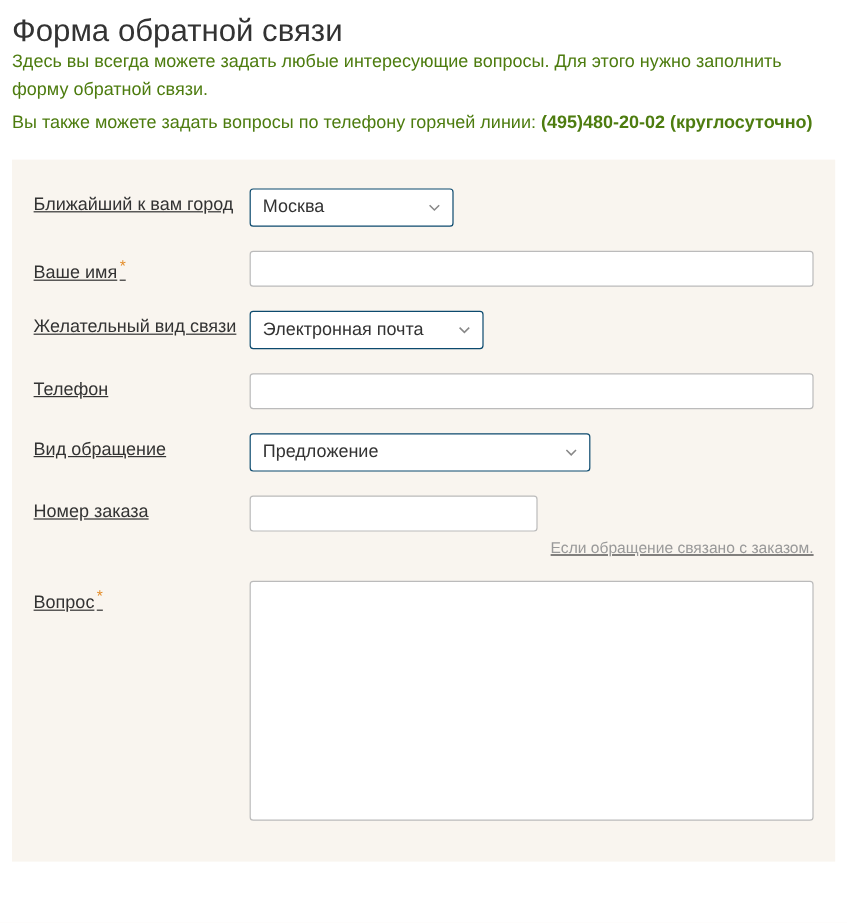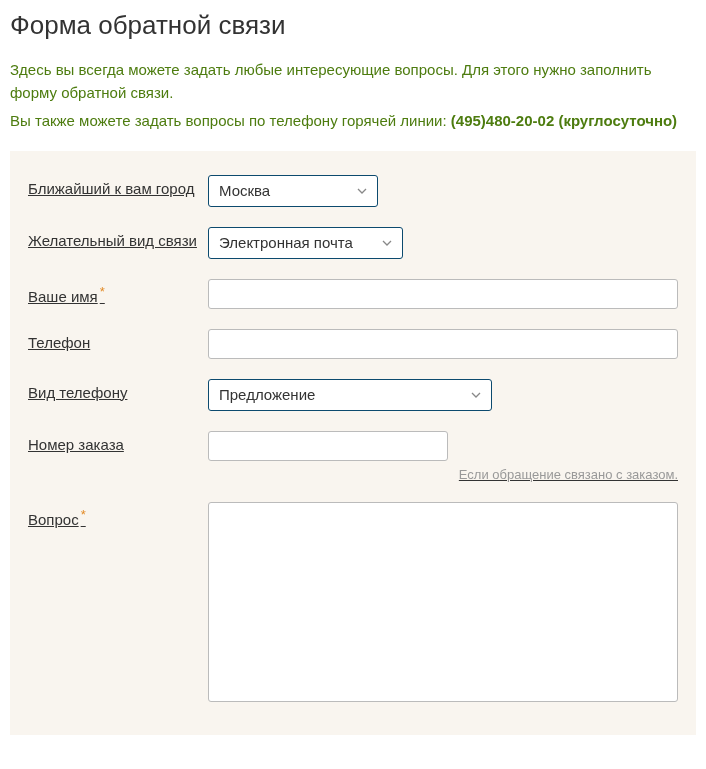--- a/index.html
+++ b/index.html
@@ -14,21 +14,20 @@
       background: #fff;
       width: 706px;
     }
     .page {
       padding: 10px 10px 20px 10px;
     }
     h1 {
       font-size: 26px;
       font-weight: 400;
       color: #333;
-      margin-bottom: 18px;
     }
     .intro {
       font-size: 15px;
       line-height: 1.5;
       color: #4d7c0f;
       margin-bottom: 6px;
     }
     .intro .bold {
       font-weight: 700;
     }
@@ -146,52 +145,52 @@
           <span class="chevron">
             <svg viewBox="0 0 10 10">
                 <path d="M1 3 L5 7 L9 3" stroke="#888" stroke-width="1.3" fill="none"></path>
               </svg>
           </span>
         </div>
       </div>
     </div>
 
     <div class="form-row">
+      <div class="form-label">
+        <span>Ваше имя</span><span class="req">*</span>
+      </div>
+      <div class="form-field">
+        <input type="text" class="text-input" value="" style="">
+      </div>
+    </div>
+
+    <div class="form-row">
       <div class="form-label">Желательный вид связи</div>
       <div class="form-field">
         <div class="select-box w2">
           <span>Электронная почта</span>
           <span class="chevron">
             <svg viewBox="0 0 10 10">
                 <path d="M1 3 L5 7 L9 3" stroke="#888" stroke-width="1.3" fill="none"></path>
               </svg>
           </span>
         </div>
       </div>
     </div>
 
-    <div class="form-row">
-      <div class="form-label">
-        <span>Ваше имя</span><span class="req">*</span>
-      </div>
+
+    <div class="form-row">
+      <div class="form-label">Телефон</div>
       <div class="form-field">
         <input type="text" class="text-input" value="" style="">
       </div>
     </div>
 
-
-    <div class="form-row">
-      <div class="form-label">Телефон</div>
-      <div class="form-field">
-        <input type="text" class="text-input" value="" style="">
-      </div>
-    </div>
-
-    <div class="form-row">
-      <div class="form-label">Вид телефону</div>
+    <div class="form-row">
+      <div class="form-label">Вид обращение</div>
       <div class="form-field">
         <div class="select-box w3">
           <span>Предложение</span>
           <span class="chevron">
             <svg viewBox="0 0 10 10">
                 <path d="M1 3 L5 7 L9 3" stroke="#888" stroke-width="1.3" fill="none"></path>
               </svg>
           </span>
         </div>
       </div>

